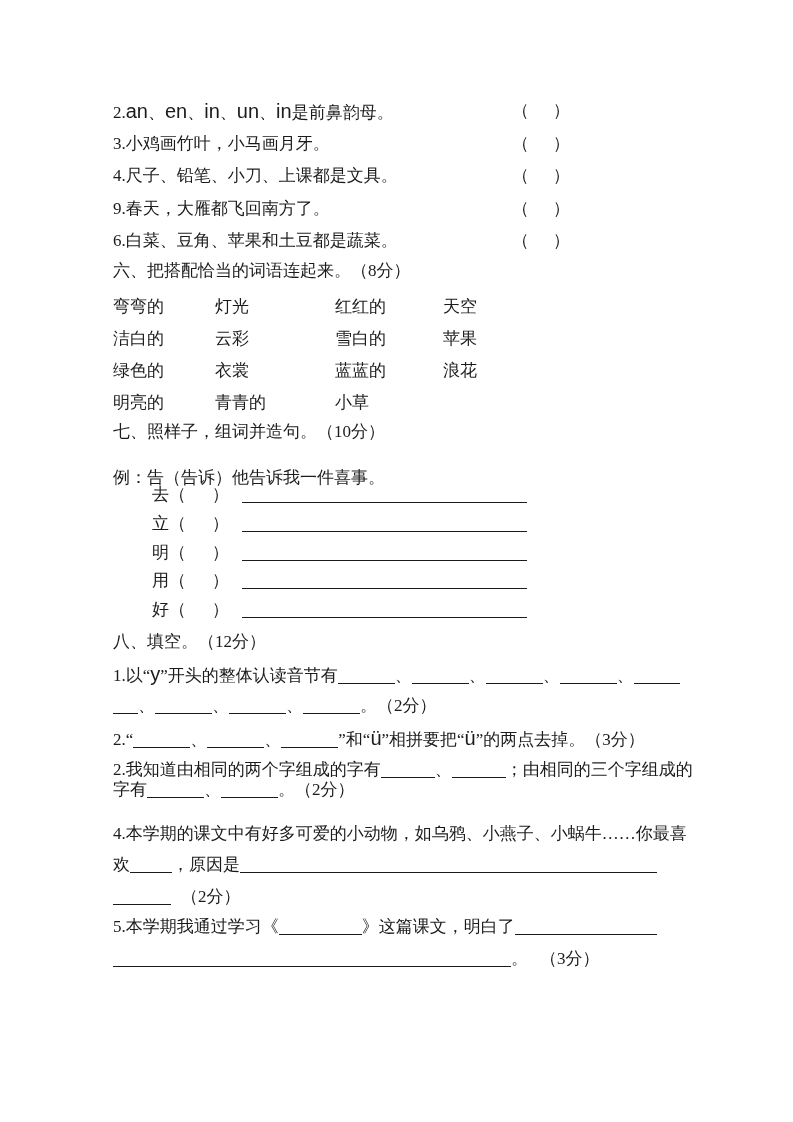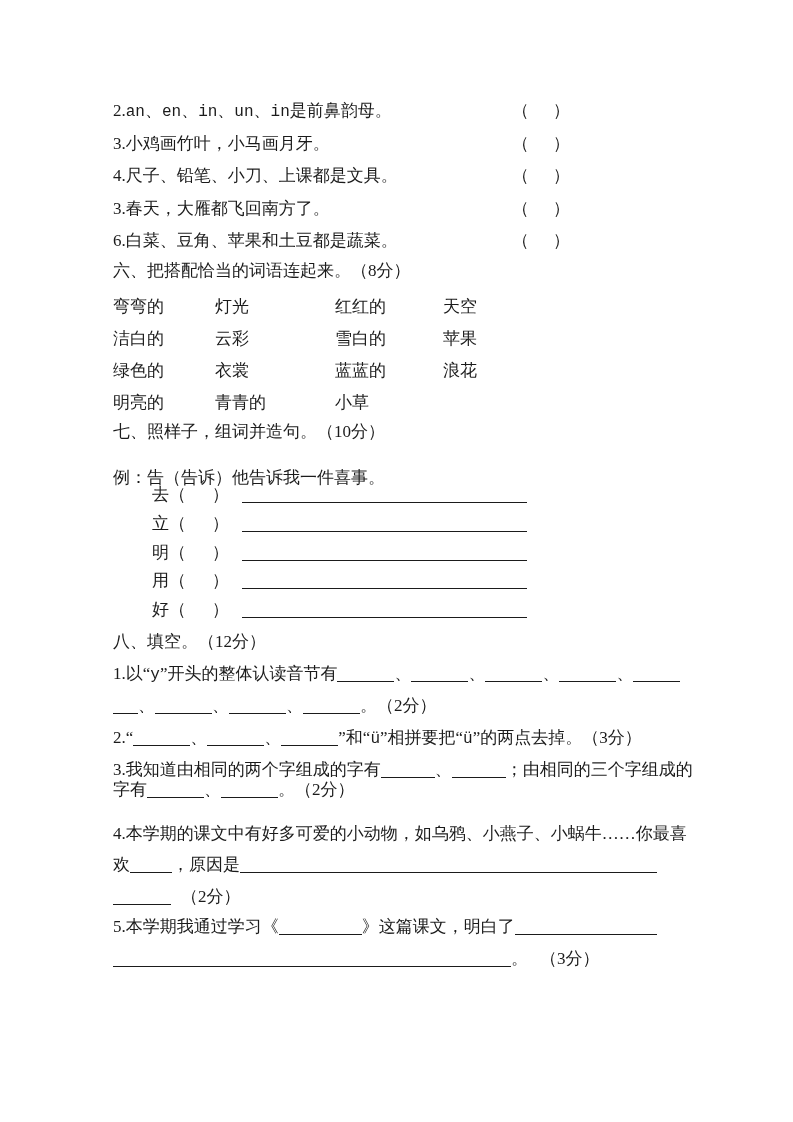--- a/index.html
+++ b/index.html
@@ -8,21 +8,21 @@
     position:relative;width:793px;height:1122px;background:#ffffff;overflow:hidden;
     font-family:"Liberation Serif","DejaVu Serif",serif;
     color:#1b1b1b;font-size:17px;
   }
   .doc{position:absolute;left:113px;top:0;width:567px;height:100%;}
   .ln{
     position:absolute;left:0;right:0;height:24px;line-height:24px;
     display:flex;align-items:baseline;white-space:pre;
   }
   .t{white-space:pre;flex:0 0 auto;}
-  .latin{font-family:Liberation Mono, monospace;font-size:16px;}
+  .latin{font-family:Liberation Sans, sans-serif;font-size:20px;}
   .blank{
     display:inline-block;flex:0 0 auto;height:16px;
     border-bottom:1.4px solid #1b1b1b;position:relative;top:3px;
   }
   .blank.fill{flex:1 1 auto;}
   .gap{display:inline-block;flex:0 0 auto;}
   .u{text-underline-offset:4px;text-decoration-thickness:1.3px;}
   .parens{position:absolute;left:399px;top:0;display:inline-flex;}
   .pgap{display:inline-block;width:24px;}
   .match{
@@ -43,21 +43,21 @@
       <span class="parens"><span class="t">（</span><span class="pgap"></span><span class="t">）</span></span>
     <span class="t">2.</span><span class="t latin">an</span><span class="t">、</span><span class="t latin">en</span><span class="t">、</span><span class="t latin">in</span><span class="t">、</span><span class="t latin">un</span><span class="t">、</span><span class="t latin">in</span><span class="t">是前鼻韵母。</span></div>
     <div class="ln" style="top:132px">
       <span class="parens"><span class="t">（</span><span class="pgap"></span><span class="t">）</span></span>
     <span class="t">3.小鸡画竹叶，小马画月牙。</span></div>
     <div class="ln" style="top:164px">
       <span class="parens"><span class="t">（</span><span class="pgap"></span><span class="t">）</span></span>
     <span class="t">4.尺子、铅笔、小刀、上课都是文具。</span></div>
     <div class="ln" style="top:197px">
       <span class="parens"><span class="t">（</span><span class="pgap"></span><span class="t">）</span></span>
-    <span class="t">3.春天，大雁都飞回南方了。</span></div>
+    <span class="t">9.春天，大雁都飞回南方了。</span></div>
     <div class="ln" style="top:229px">
       <span class="parens"><span class="t">（</span><span class="pgap"></span><span class="t">）</span></span>
     <span class="t">6.白菜、豆角、苹果和土豆都是蔬菜。</span></div>
 
     <div class="ln" style="top:259px"><span class="t">六、把搭配恰当的词语连起来。（8分）</span></div>
     <div class="match">
       <span>弯弯的</span>
       <span>灯光</span>
       <span>红红的</span>
       <span>天空</span>
@@ -79,21 +79,21 @@
     <div class="ln indent" style="top:483px"><span class="t">去（</span><span class="gap" style="width: 26px;"></span><span class="t">）</span><span class="gap" style="width: 13px;"></span><span class="blank" style="width: 285px;"></span></div>
     <div class="ln indent" style="top:512px"><span class="t">立（</span><span class="gap" style="width: 26px;"></span><span class="t">）</span><span class="gap" style="width: 13px;"></span><span class="blank" style="width: 285px;"></span></div>
     <div class="ln indent" style="top:541px"><span class="t">明（</span><span class="gap" style="width: 26px;"></span><span class="t">）</span><span class="gap" style="width: 13px;"></span><span class="blank" style="width: 285px;"></span></div>
     <div class="ln indent" style="top:569px"><span class="t">用（</span><span class="gap" style="width: 26px;"></span><span class="t">）</span><span class="gap" style="width: 13px;"></span><span class="blank" style="width: 285px;"></span></div>
     <div class="ln indent" style="top:598px"><span class="t">好（</span><span class="gap" style="width: 26px;"></span><span class="t">）</span><span class="gap" style="width: 13px;"></span><span class="blank" style="width: 285px;"></span></div>
 
     <div class="ln" style="top:630px"><span class="t">八、填空。（12分）</span></div>
     <div class="ln" style="top:662px"><span class="t">1.以“</span><span class="t latin">y</span><span class="t">”开头的整体认读音节有</span><span class="blank" style="width: 57px;"></span><span class="t">、</span><span class="blank" style="width: 57px;"></span><span class="t">、</span><span class="blank" style="width: 57px;"></span><span class="t">、</span><span class="blank" style="width: 57px;"></span><span class="t">、</span><span class="blank fill"></span></div>
     <div class="ln" style="top:694px"><span class="blank" style="width: 25px;"></span><span class="t">、</span><span class="blank" style="width: 57px;"></span><span class="t">、</span><span class="blank" style="width: 57px;"></span><span class="t">、</span><span class="blank" style="width: 57px;"></span><span class="t">。（2分）</span></div>
     <div class="ln" style="top:726px"><span class="t">2.“</span><span class="blank" style="width: 57px;"></span><span class="t">、</span><span class="blank" style="width: 57px;"></span><span class="t">、</span><span class="blank" style="width: 57px;"></span><span class="t">”和“</span><span class="t latin">ü</span><span class="t">”相拼要把“</span><span class="t latin">ü</span><span class="t">”的两点去掉。（3分）</span></div>
-    <div class="ln" style="top:758px"><span class="t">3.我知道由相同的两个字组成的字有</span><span class="blank" style="width: 54px;"></span><span class="t">、</span><span class="blank" style="width: 54px;"></span><span class="t">；由相同的三个字组成的</span></div>
+    <div class="ln" style="top:758px"><span class="t">2.我知道由相同的两个字组成的字有</span><span class="blank" style="width: 54px;"></span><span class="t">、</span><span class="blank" style="width: 54px;"></span><span class="t">；由相同的三个字组成的</span></div>
     <div class="ln" style="top:778px"><span class="t">字有</span><span class="blank" style="width: 57px;"></span><span class="t">、</span><span class="blank" style="width: 57px;"></span><span class="t">。（2分）</span></div>
     <div class="ln" style="top:822px"><span class="t">4.本学期的课文中有好多可爱的小动物，如乌鸦、小燕子、小蜗牛……你最喜</span></div>
     <div class="ln pr23" style="top:853px"><span class="t">欢</span><span class="blank" style="width: 42px;"></span><span class="t">，原因是</span><span class="blank fill"></span></div>
     <div class="ln" style="top:885px"><span class="blank" style="width: 58px;"></span><span class="gap" style="width: 10px;"></span><span class="t">（2分）</span></div>
     <div class="ln pr23" style="top:915px"><span class="t">5.本学期我通过学习《</span><span class="blank" style="width: 83px;"></span><span class="t">》这篇课文，明白了</span><span class="blank fill"></span></div>
     <div class="ln" style="top:947px"><span class="blank" style="width: 398px;"></span><span class="t">。</span><span class="gap" style="width: 12px;"></span><span class="t">（3分）</span></div>
 
 
   </div>
 </div>

